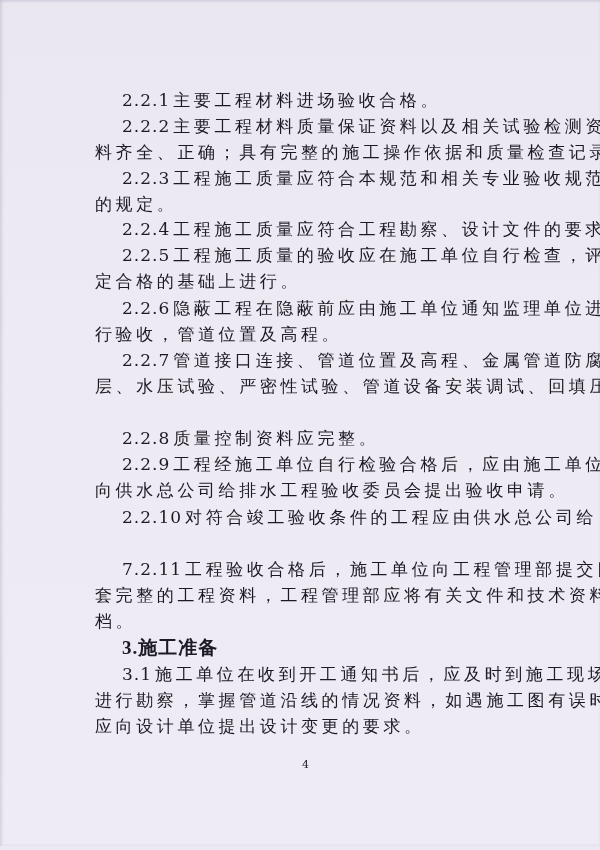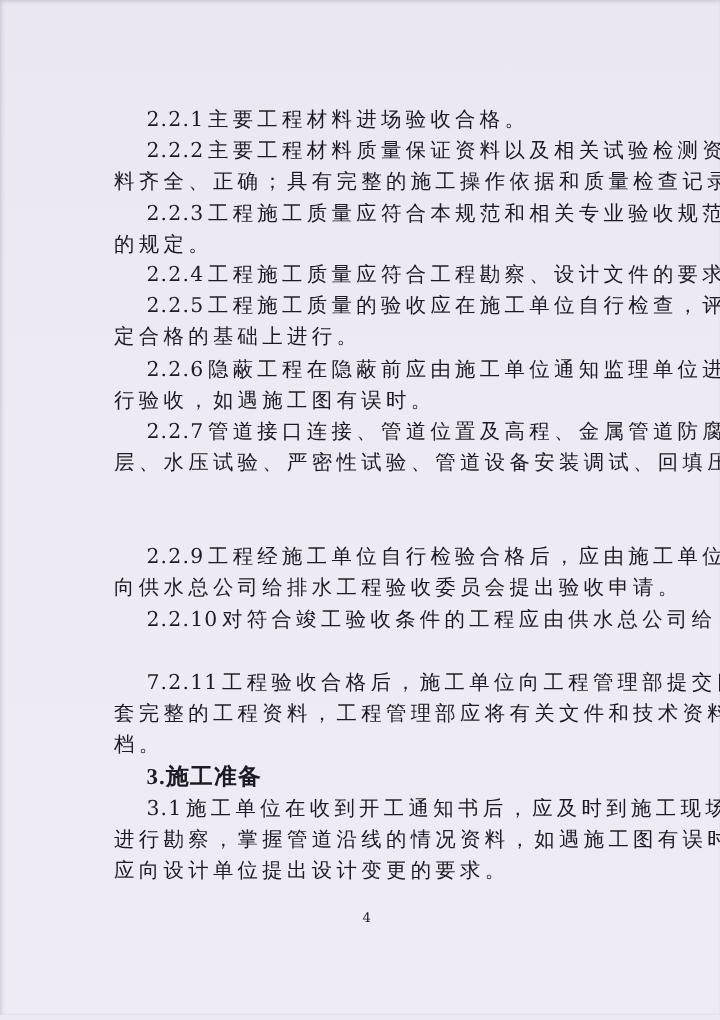--- a/index.html
+++ b/index.html
@@ -58,27 +58,30 @@
   </div>
 
   <div class="line first" style="top:244px">
     <span class="num">2.2.5</span><span>工程施工质量的验收应在施工单位自行检查，评</span>
   </div>
   <div class="line cont" style="top:270px">定合格的基础上进行。</div>
 
   <div class="line first" style="top:297px">
     <span class="num">2.2.6</span><span>隐蔽工程在隐蔽前应由施工单位通知监理单位进</span>
   </div>
-  <div class="line cont" style="top:323px">行验收，如遇施工图有误时。</div>
+  <div class="line cont" style="top:323px">行验收，管道位置及高程。</div>
 
   <div class="line first" style="top:349px">
     <span class="num">2.2.7</span><span>管道接口连接、管道位置及高程、金属管道防腐</span>
   </div>
   <div class="line cont" style="top:375px">层、水压试验、严密性试验、管道设备安装调试、回填压实</div>
 
+  <div class="line first" style="top:427px">
+    <span class="num">2.2.8</span><span>质量控制资料应完整。</span>
+  </div>
 
   <div class="line first" style="top:453px">
     <span class="num">2.2.9</span><span>工程经施工单位自行检验合格后，应由施工单位</span>
   </div>
   <div class="line cont" style="top:479px">向供水总公司给排水工程验收委员会提出验收申请。</div>
 
   <div class="line first" style="top:506px">
     <span class="num">2.2.10</span><span>对符合竣工验收条件的工程应由供水总公司给</span>
   </div>
 

